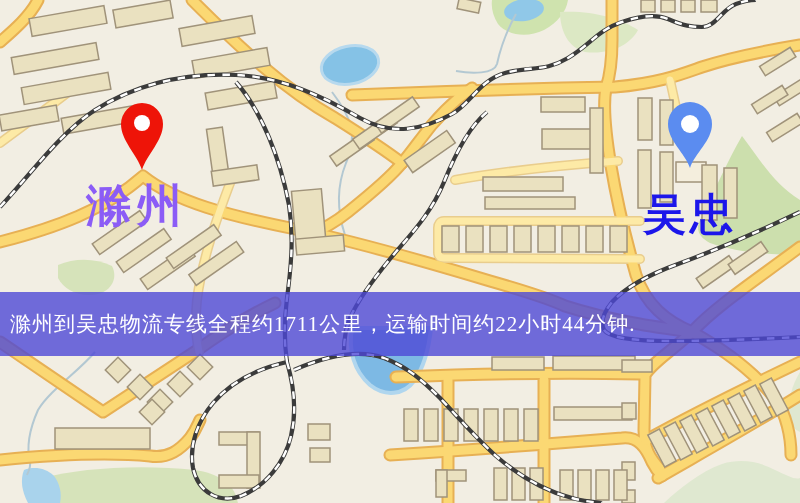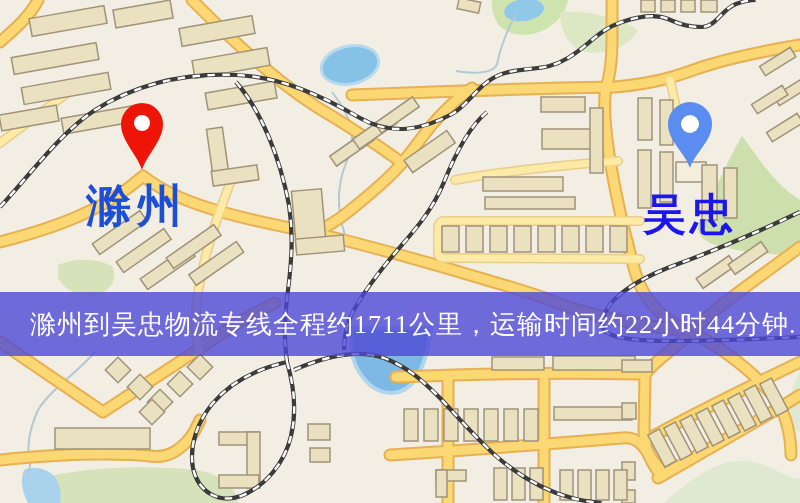--- a/index.html
+++ b/index.html
@@ -1,25 +1,25 @@
 <!DOCTYPE html>
 <html><head>
 <meta charset="utf-8">
 <style>
   html,body{margin:0;padding:0;background:#888;}
   #stage{position:relative;width:800px;height:503px;overflow:hidden;
          font-family:"Liberation Sans","DejaVu Sans",sans-serif;background:#f2eee3;}
   #map-canvas{position:absolute;left:0;top:0;width:800px;height:503px;display:block;}
   .city-label{position:absolute;font-family:"Liberation Serif","DejaVu Serif",serif;
               font-weight:700;white-space:nowrap;user-select:none;}
-  #origin-label{left:86px;top:176px;font-size:45px;letter-spacing:6px;color:#1d4ed8;}
+  #origin-label{left:86px;top:176px;font-size:45px;letter-spacing:6px;color:#8b5cf6;}
   #dest-label{left:643px;top:186px;font-size:43px;letter-spacing:4px;color:#1c16ea;}
   #route-banner{position:absolute;left:0;top:292px;width:800px;height:64px;
                 background:rgba(78,72,214,0.80);display:flex;align-items:center;}
-  #route-banner .banner-text{color:#ffffff;font-size:26px;padding-left:30px;
+  #route-banner .banner-text{color:#ffffff;font-size:21px;padding-left:10px;
                 font-family:"Liberation Serif","DejaVu Serif",serif;letter-spacing:1px;}
 </style>
 </head>
 <body>
 
 <div id="stage">
 
 <svg id="map-canvas" viewBox="0 0 800 503" xmlns="http://www.w3.org/2000/svg">
 
   <rect x="0" y="0" width="800" height="503" fill="#f2eee3"></rect>

